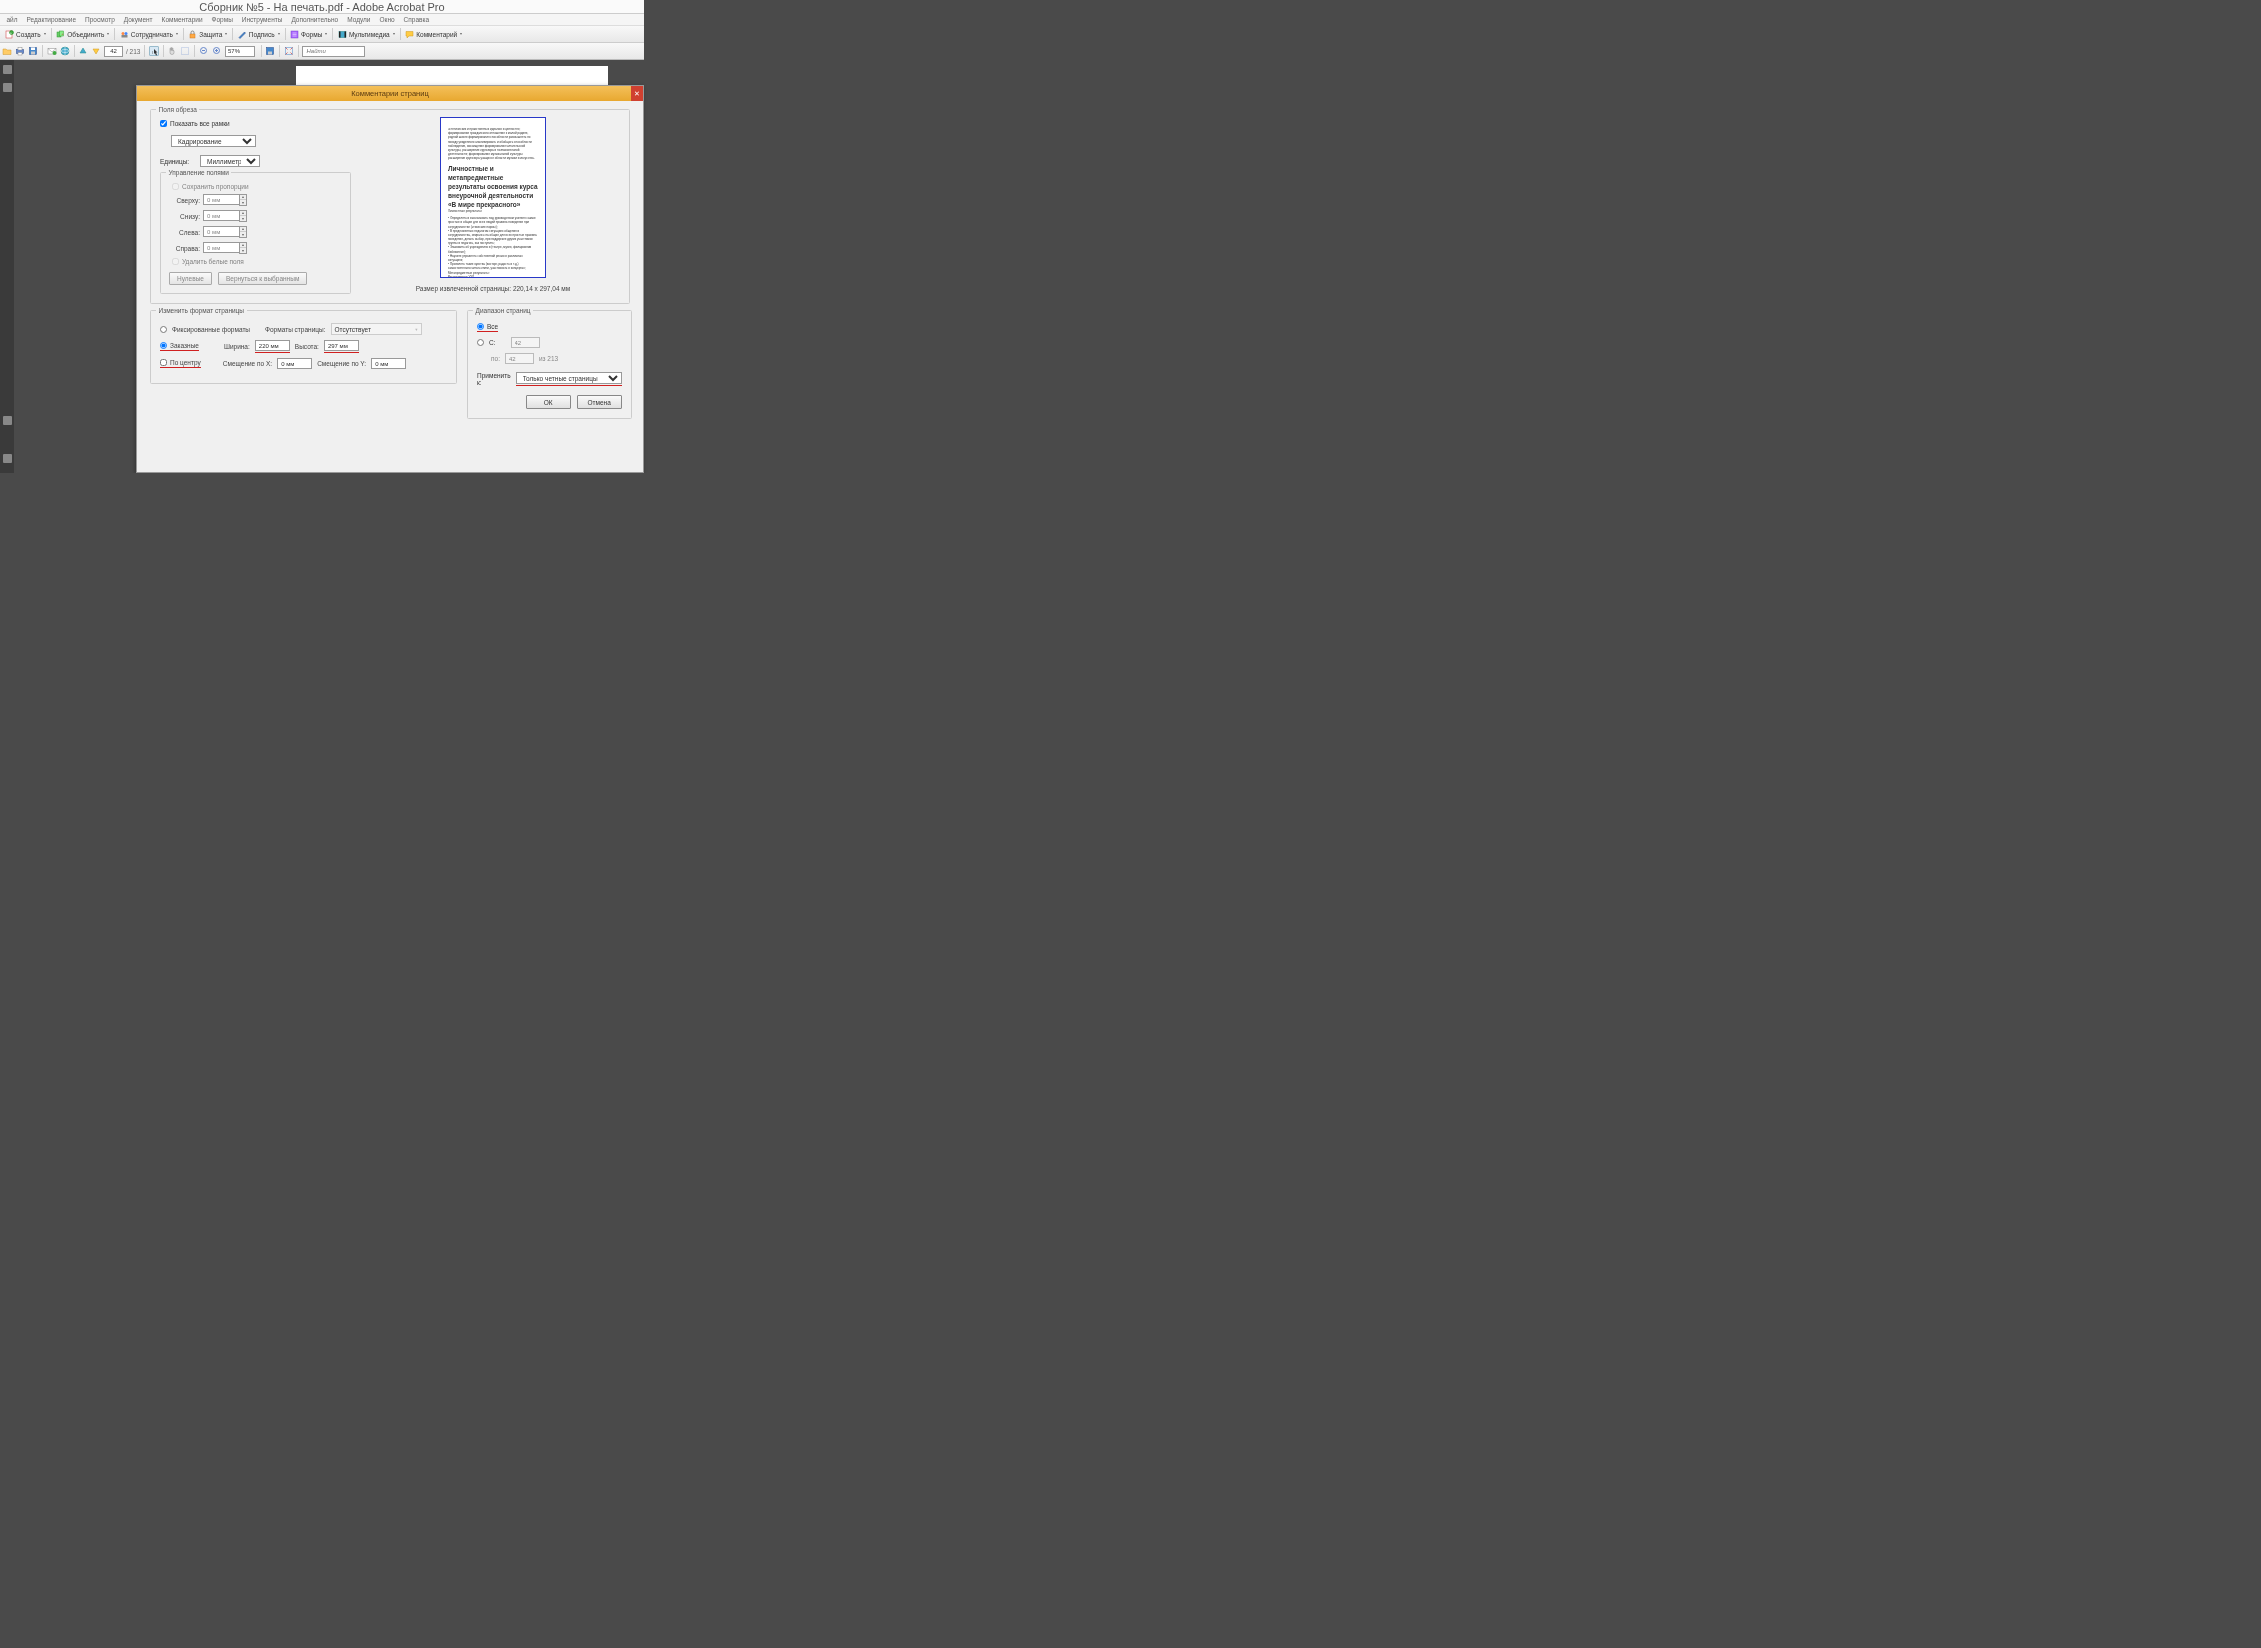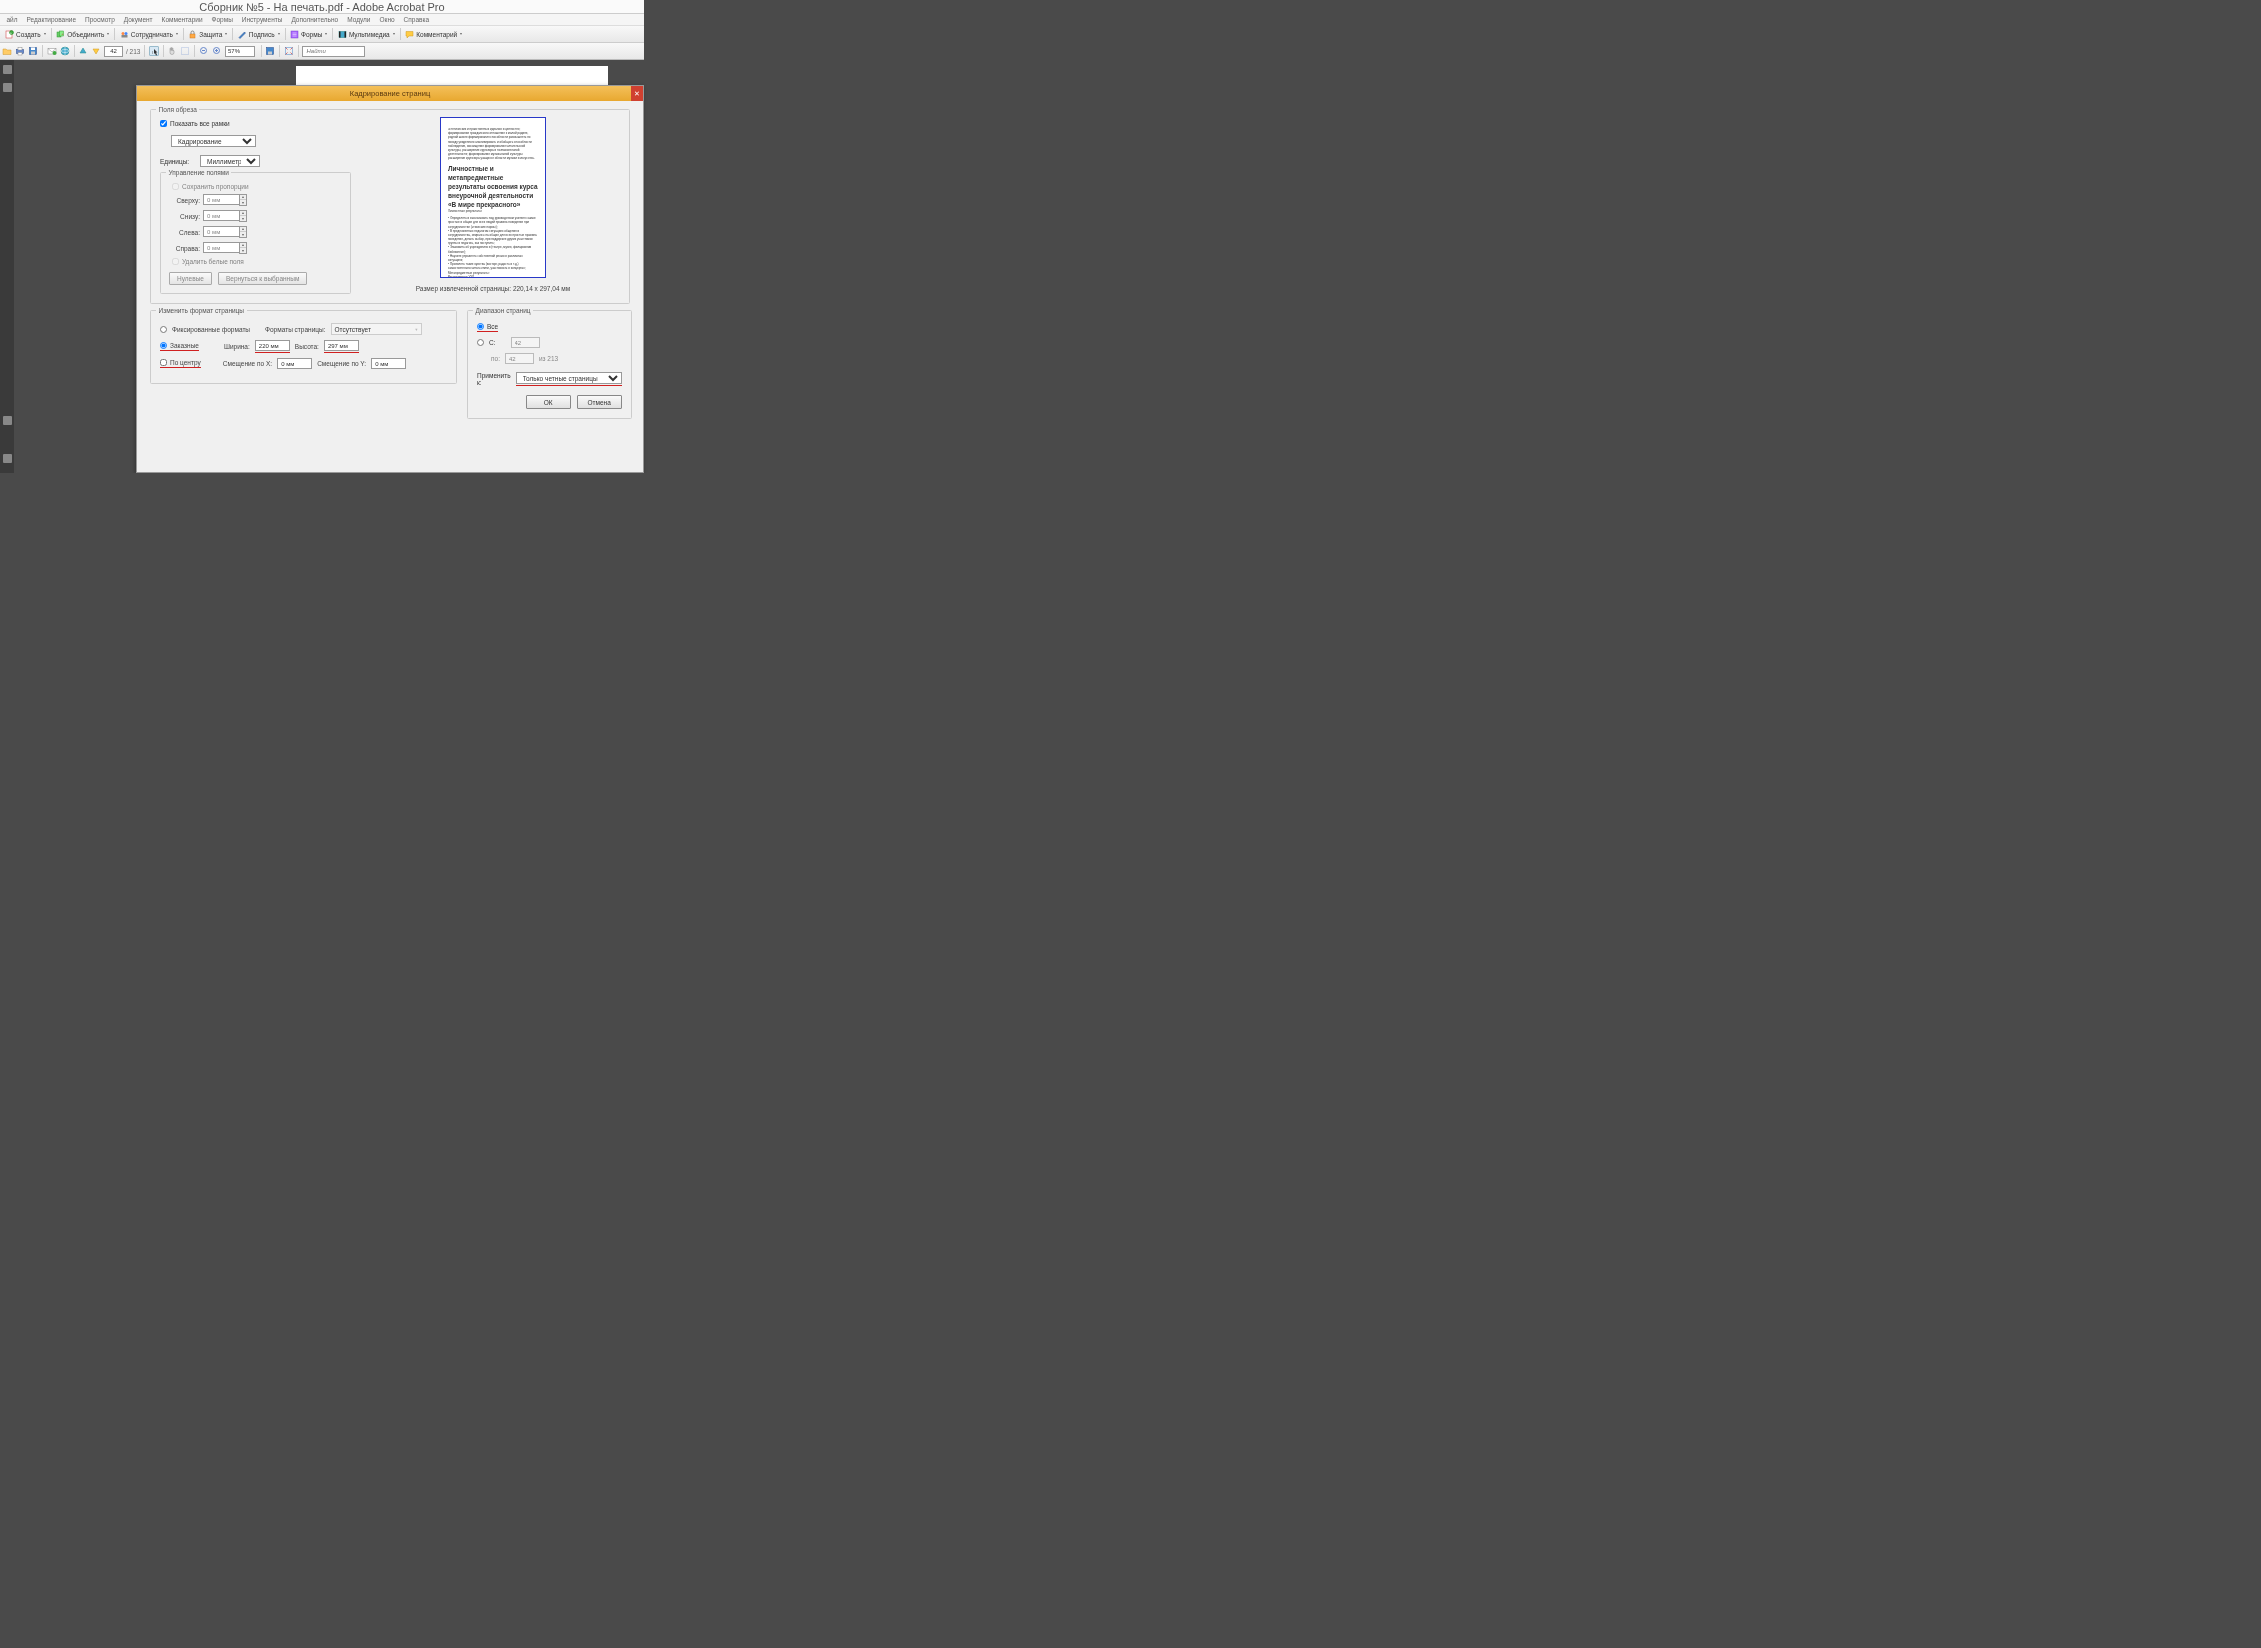--- a/index.html
+++ b/index.html
@@ -294,21 +294,21 @@
       <div class="sico" style="margin-top:auto;margin-bottom:20px"></div>
       <div class="sico" style="margin-bottom:10px"></div>
     </div>
     <div class="docbg">
       <div class="docpage"></div>
     </div>
   </div>
 
   <div class="dialog">
     <div class="dlg-title">
-      <span>Кадрирование страниц</span>
+      <span>Комментарии страниц</span>
       <div class="dlg-close">✕</div>
     </div>
     <div class="dlg-body">
 
       <div class="group">
         <div class="group-label">Поля обреза</div>
         <div class="crop-top">
           <div class="crop-left">
             <div class="chk-row">
               <input type="checkbox" class="chk" checked="" style="">

